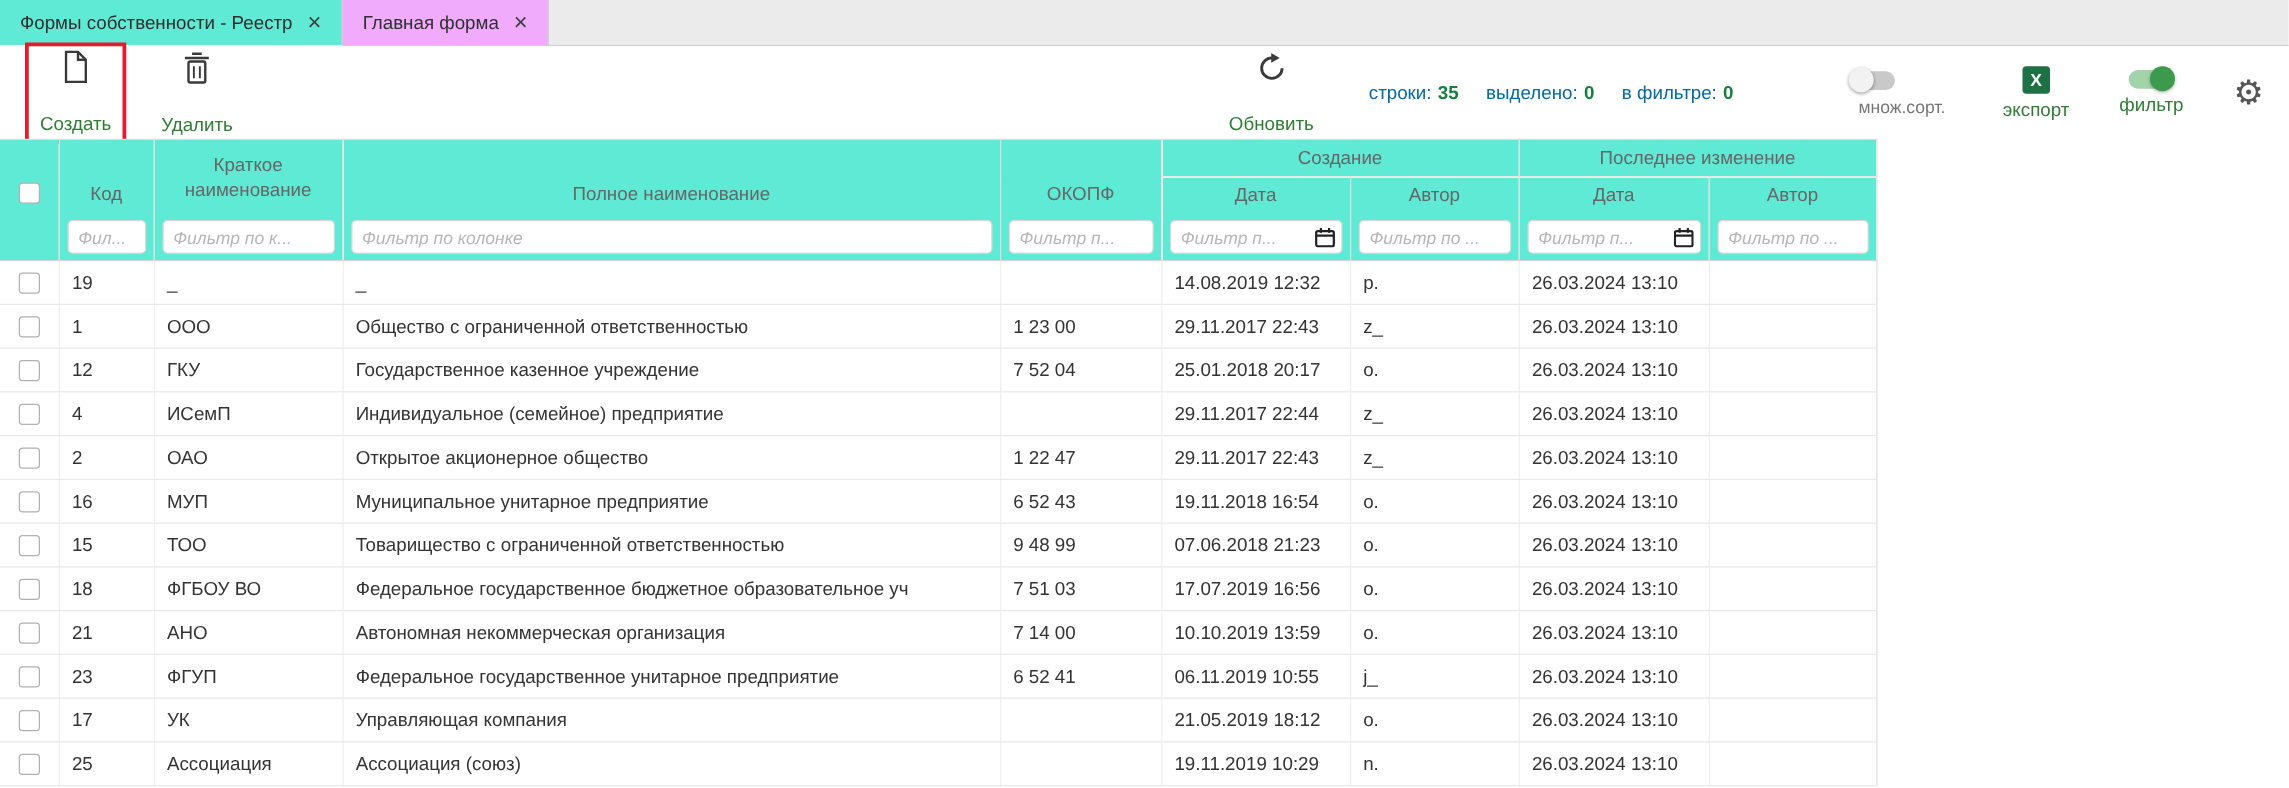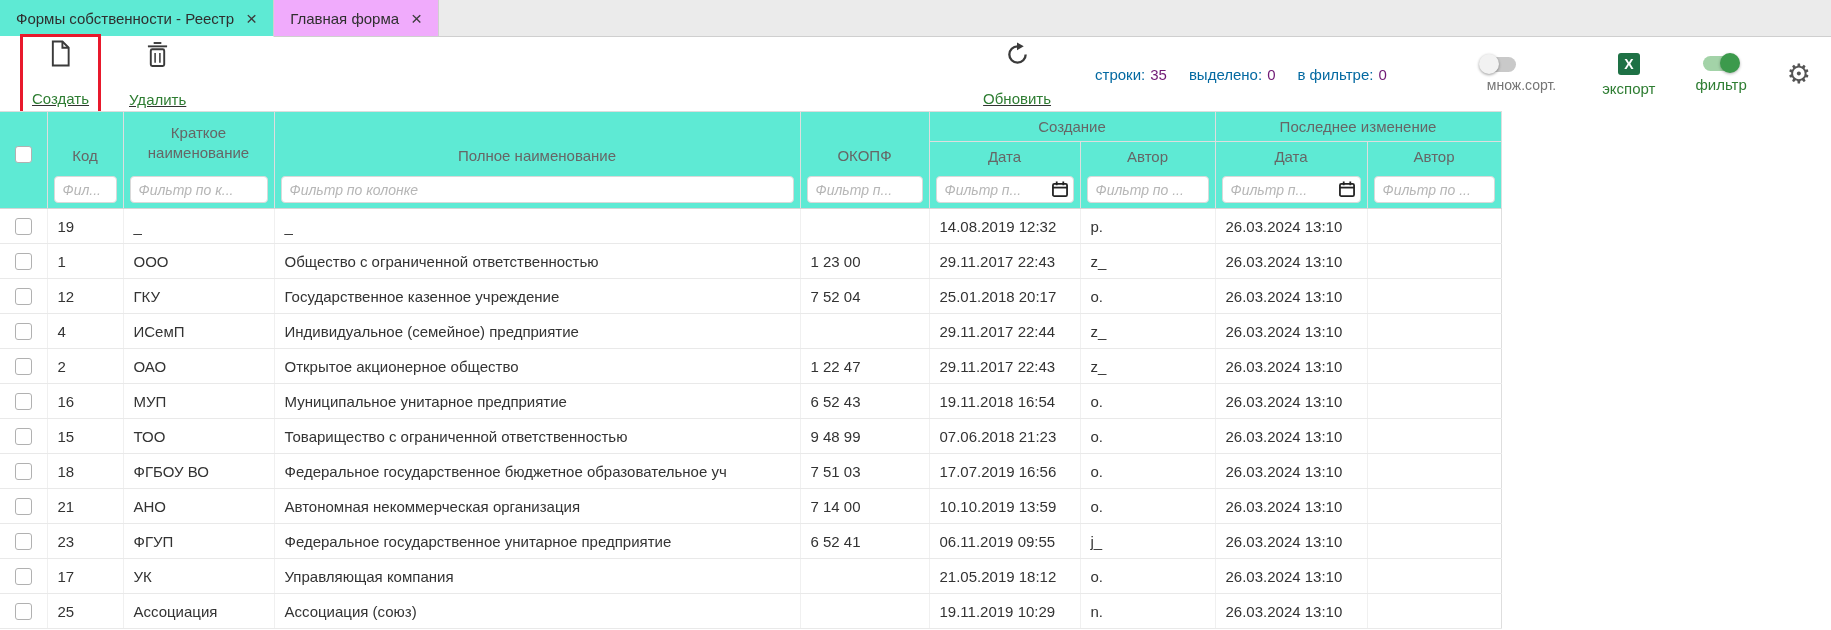--- a/index.html
+++ b/index.html
@@ -12,30 +12,30 @@
 
   
   .tabbar { height:37px; flex:none; background:#ebebeb; border-bottom:1px solid #cfcfcf; display:flex; align-items:stretch; }
   .tab { display:flex; align-items:center; gap:12px; padding:0 16px; font-size:15px; color:#2f2f2f; border-right:1px solid #cfcfcf; cursor:pointer; white-space:nowrap; }
   .tab.active { background:#5eead4; border-bottom:1px solid #fff; margin-bottom:-1px; }
   .tab.inactive { background:#f0abfc; }
   .tab-close { font-size:19px; line-height:1; color:#3c3c3c; }
 
   
   .toolbar { height:74px; flex:none; display:flex; align-items:center; padding:0 14px 0 20px; background:#fff; }
-  .tool-btn { display:flex; flex-direction:column; align-items:center; gap:20px; cursor:pointer;text-decoration:underline; }
+  .tool-btn { display:flex; flex-direction:column; align-items:center; gap:20px; cursor:pointer; }
   .tool-btn .lbl { font-size:15px; color:#2e7d32; line-height:1; }
   .highlight-box { border:3px solid #e8192c; padding:3px 9px 5px 9px; margin-right:14px; }
   .del-btn { margin-left:14px; }
   .toolbar-right { margin-left:auto; display:flex; align-items:center; }
   .counts { display:flex; align-items:center; font-size:15px; margin-left:44px; }
   .count-pair { margin-left:22px; white-space:nowrap; }
   .count-pair:first-child { margin-left:0; }
   .count-label { color:#0369a1; }
-  .count-value { color:#701a75; font-weight:normal; margin-left:5px; }
+  .count-value { color:#15803d; font-weight:bold; margin-left:5px; }
   .toggle-btn { display:flex; flex-direction:column; align-items:center; gap:6px; cursor:pointer; }
   .toggle-btn .lbl-gray { font-size:14px; color:#757575; line-height:1;padding-left:48px; }
   .toggle-btn .lbl-green { font-size:15px; color:#2e7d32; line-height:1; }
   .ms-btn { margin-left:52px; }
   .exp-btn { margin-left:46px; }
   .flt-btn { margin-left:40px; }
   .toggle { width:36px; height:15px; border-radius:8px; position:relative; }
   .toggle .knob { width:20px; height:20px; border-radius:50%; position:absolute; top:-3px; }
   .toggle.off { background:#c9c9c9; }
   .toggle.off .knob { left:-1px; background:#f2f2f2; box-shadow:0 1px 3px rgba(0,0,0,.4); }
@@ -326,21 +326,21 @@
     <td>26.03.2024 13:10</td>
     <td></td>
   </tr>
 
   <tr>
     <td class="col-cb"><span class="cb"></span></td>
     <td>23</td>
     <td>ФГУП</td>
     <td>Федеральное государственное унитарное предприятие</td>
     <td>6 52 41</td>
-    <td>06.11.2019 09:55</td>
+    <td>06.11.2019 10:55</td>
     <td>j_</td>
     <td>26.03.2024 13:10</td>
     <td></td>
   </tr>
 
   <tr>
     <td class="col-cb"><span class="cb"></span></td>
     <td>17</td>
     <td>УК</td>
     <td>Управляющая компания</td>

